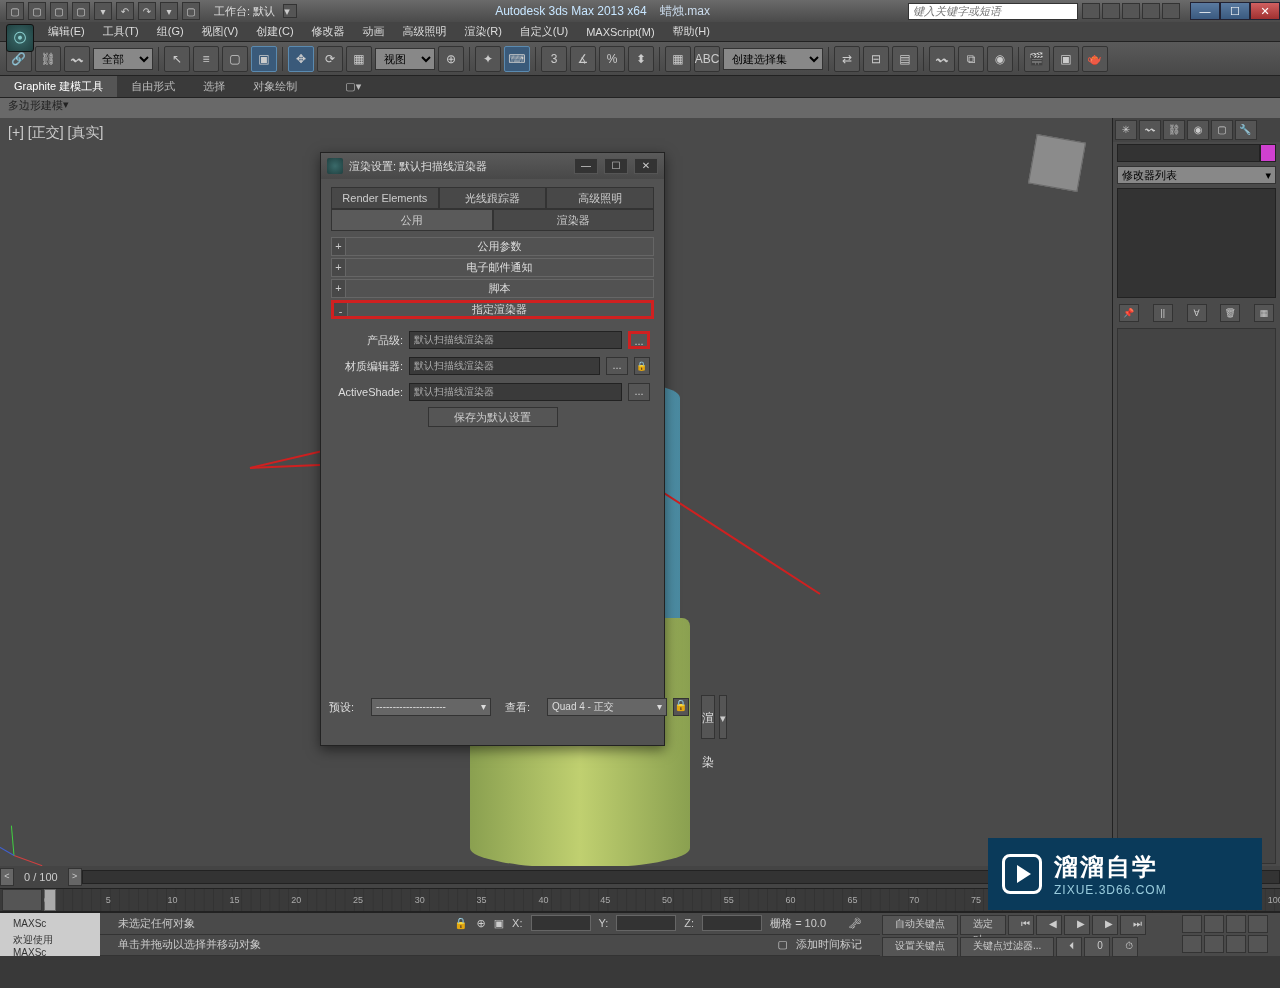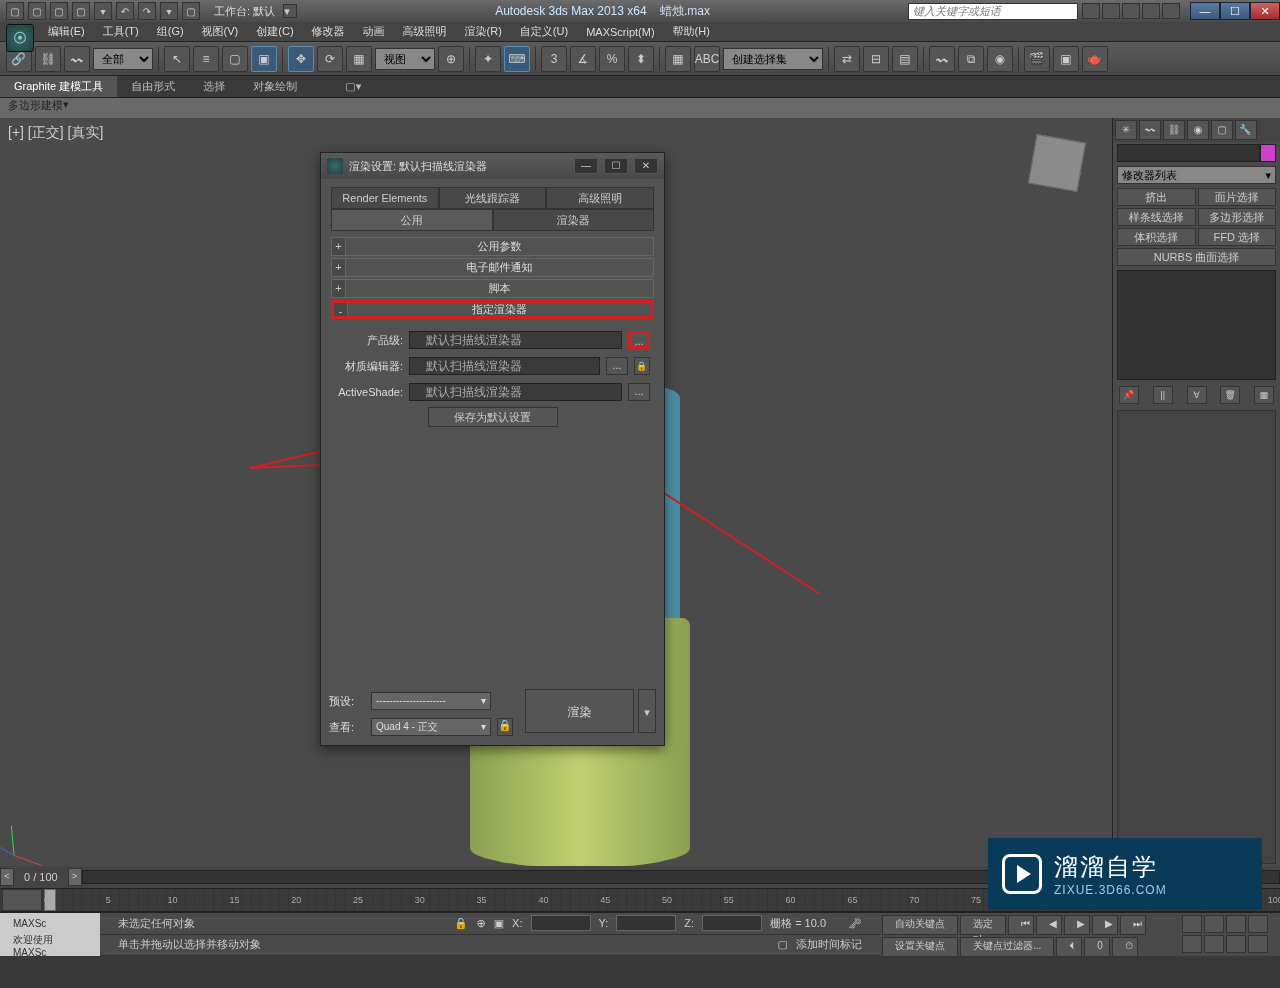--- a/index.html
+++ b/index.html
@@ -81,38 +81,38 @@
 .dialog .tabs2{display:flex;margin:0 10px 6px;height:22px}
 .dialog .tabs2 .dtab{flex:1;background:#484848;border:1px solid #333;color:#ccc;text-align:center;font-size:11px;line-height:20px}
 .dialog .tabs2 .dtab.active{background:#5a5a5a}
 .dialog .rollout{margin:0 10px 2px;border:1px solid #666;background:#525252;display:flex;align-items:center;height:19px}
 .dialog .rollout .plus{width:14px;background:#484848;text-align:center;font-size:11px;color:#ccc;height:100%;line-height:17px;border-right:1px solid #666}
 .dialog .rollout .rtxt{flex:1;text-align:center;font-size:11px;color:#ddd}
 .dialog .rollout.hl{border:3px solid #d02020}
 .dialog .rbody{margin:2px 10px 4px;padding:6px 4px}
 .dialog .rrow{display:flex;align-items:center;gap:6px;height:26px}
 .dialog .rrow .lbl{width:68px;text-align:right;color:#ddd;font-size:11px}
-.dialog .rrow .val{flex:1;height:18px;background:#3a3a3a;border:1px solid #222;color:#aaa;font-size:12px;padding:0 16px;line-height:16px}
+.dialog .rrow .val{flex:1;height:18px;background:#3a3a3a;border:1px solid #222;color:#aaa;font-size:10px;padding:0 4px;line-height:16px}
 .dialog .rrow .dots{width:22px;height:18px;background:#555;border:1px solid #333;text-align:center;line-height:15px}
 .dialog .rrow .lock{width:16px;height:18px;background:#555;border:1px solid #333;font-size:9px;text-align:center;line-height:16px}
 .dialog .rrow .dots.hl{border:3px solid #d02020}
 .dialog .savebtn{width:130px;height:20px;margin:2px auto;background:#555;border:1px solid #333;text-align:center;font-size:11px;line-height:18px;color:#ccc}
 .dialog .dbottom{position:absolute;bottom:6px;left:8px;right:8px}
 .dialog .brow{display:flex;align-items:center;gap:6px;height:24px}
 .dialog .brow .lbl{width:36px;color:#ddd;font-size:11px}
 .dialog .brow .dd{width:120px;height:18px;background:#666;border:1px solid #333;color:#ddd;font-size:10px;padding:0 4px;line-height:16px;display:flex;justify-content:space-between}
 .dialog .brow .lockb{width:16px;height:18px;background:#555;border:1px solid #333}
 .dialog .renderbtn{flex:1;height:44px;background:#555;border:1px solid #333;text-align:center;line-height:44px;color:#ddd;font-size:12px;margin-left:8px}
 .dialog .dropbtn{width:18px;height:44px;background:#555;border:1px solid #333;text-align:center;line-height:44px}
 .arrow{position:absolute;pointer-events:none}
 .watermark{position:absolute;right:18px;bottom:78px;width:274px;height:72px;background:#0a3a5a;color:#fff;display:flex;align-items:center;padding:0 14px;gap:12px}
 .watermark .play{width:40px;height:40px;border:3px solid #fff;border-radius:8px;display:flex;align-items:center;justify-content:center}
 .watermark .play::after{content:"";border-left:14px solid #fff;border-top:9px solid transparent;border-bottom:9px solid transparent;margin-left:4px}
 .watermark .txt{display:flex;flex-direction:column}
-.watermark .cn{font-size:24px;font-weight:normal;letter-spacing:2px}
+.watermark .cn{font-size:24px;font-weight:bold;letter-spacing:2px}
 .watermark .en{font-size:12px;letter-spacing:1px;color:#9cd}
 </style>
 </head>
 <body>
 
 <div class="titlebar">
   <div class="qat">
     <div class="tb">▢</div>
     <div class="tb">▢</div>
     <div class="tb">▢</div>
@@ -246,29 +246,20 @@
       <div class="ib">🔧</div>
     </div>
     <div class="colorbox">
       <div class="nm"></div>
       <div class="sw"></div>
     </div>
     <div class="ddl">
         <span>修改器列表</span>
         <span>▾</span>
       </div>
-    <div class="btngrid">
-      <div class="b">挤出</div>
-      <div class="b">面片选择</div>
-      <div class="b">样条线选择</div>
-      <div class="b">多边形选择</div>
-      <div class="b">体积选择</div>
-      <div class="b">FFD 选择</div>
-      <div class="b" style="grid-column:1/3">NURBS 曲面选择</div>
-    </div>
     <div class="stackbox"></div>
     <div class="toolrow">
       <div class="tb2">📌</div>
       <div class="tb2">||</div>
       <div class="tb2">∀</div>
       <div class="tb2">🗑</div>
       <div class="tb2">▦</div>
     </div>
     <div class="panel"></div>
   </div>
@@ -411,21 +402,21 @@
     </div>
     <div class="rrow">
       <div class="lbl">ActiveShade:</div>
       <div class="val">默认扫描线渲染器</div>
       <div class="dots">...</div>
     </div>
     <div class="savebtn">保存为默认设置</div>
   </div>
   <div class="dbottom">
     <div style="display:flex;gap:4px">
-      <div style="flex-direction:column;display:flex;gap:2px">
+      <div style="flex-direction:row;display:flex;gap:14px">
         <div class="brow">
           <div class="lbl">预设:</div>
           <div class="dd">
               <span>---------------------</span>
               <span>▾</span>
             </div>
         </div>
         <div class="brow">
           <div class="lbl">查看:</div>
           <div class="dd">

